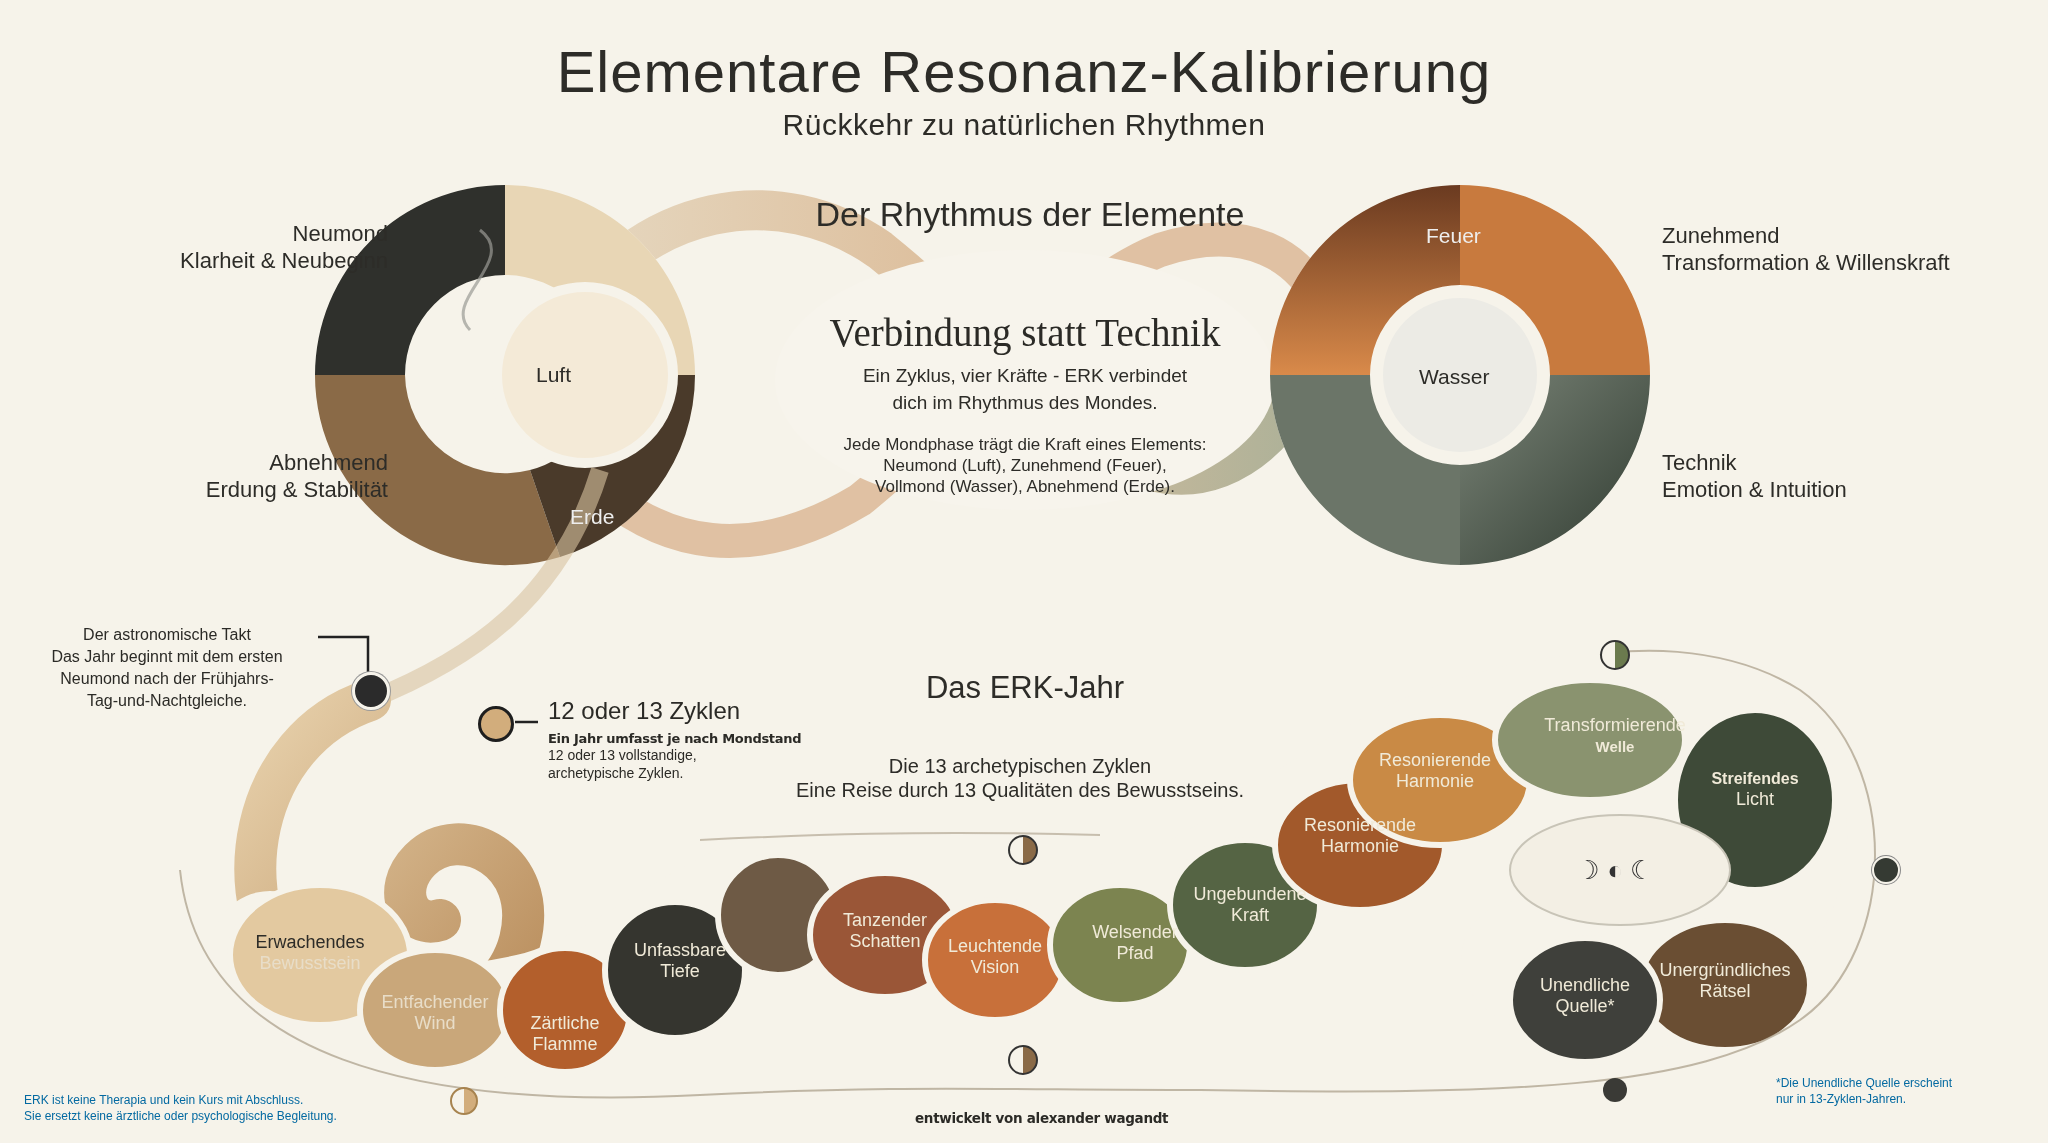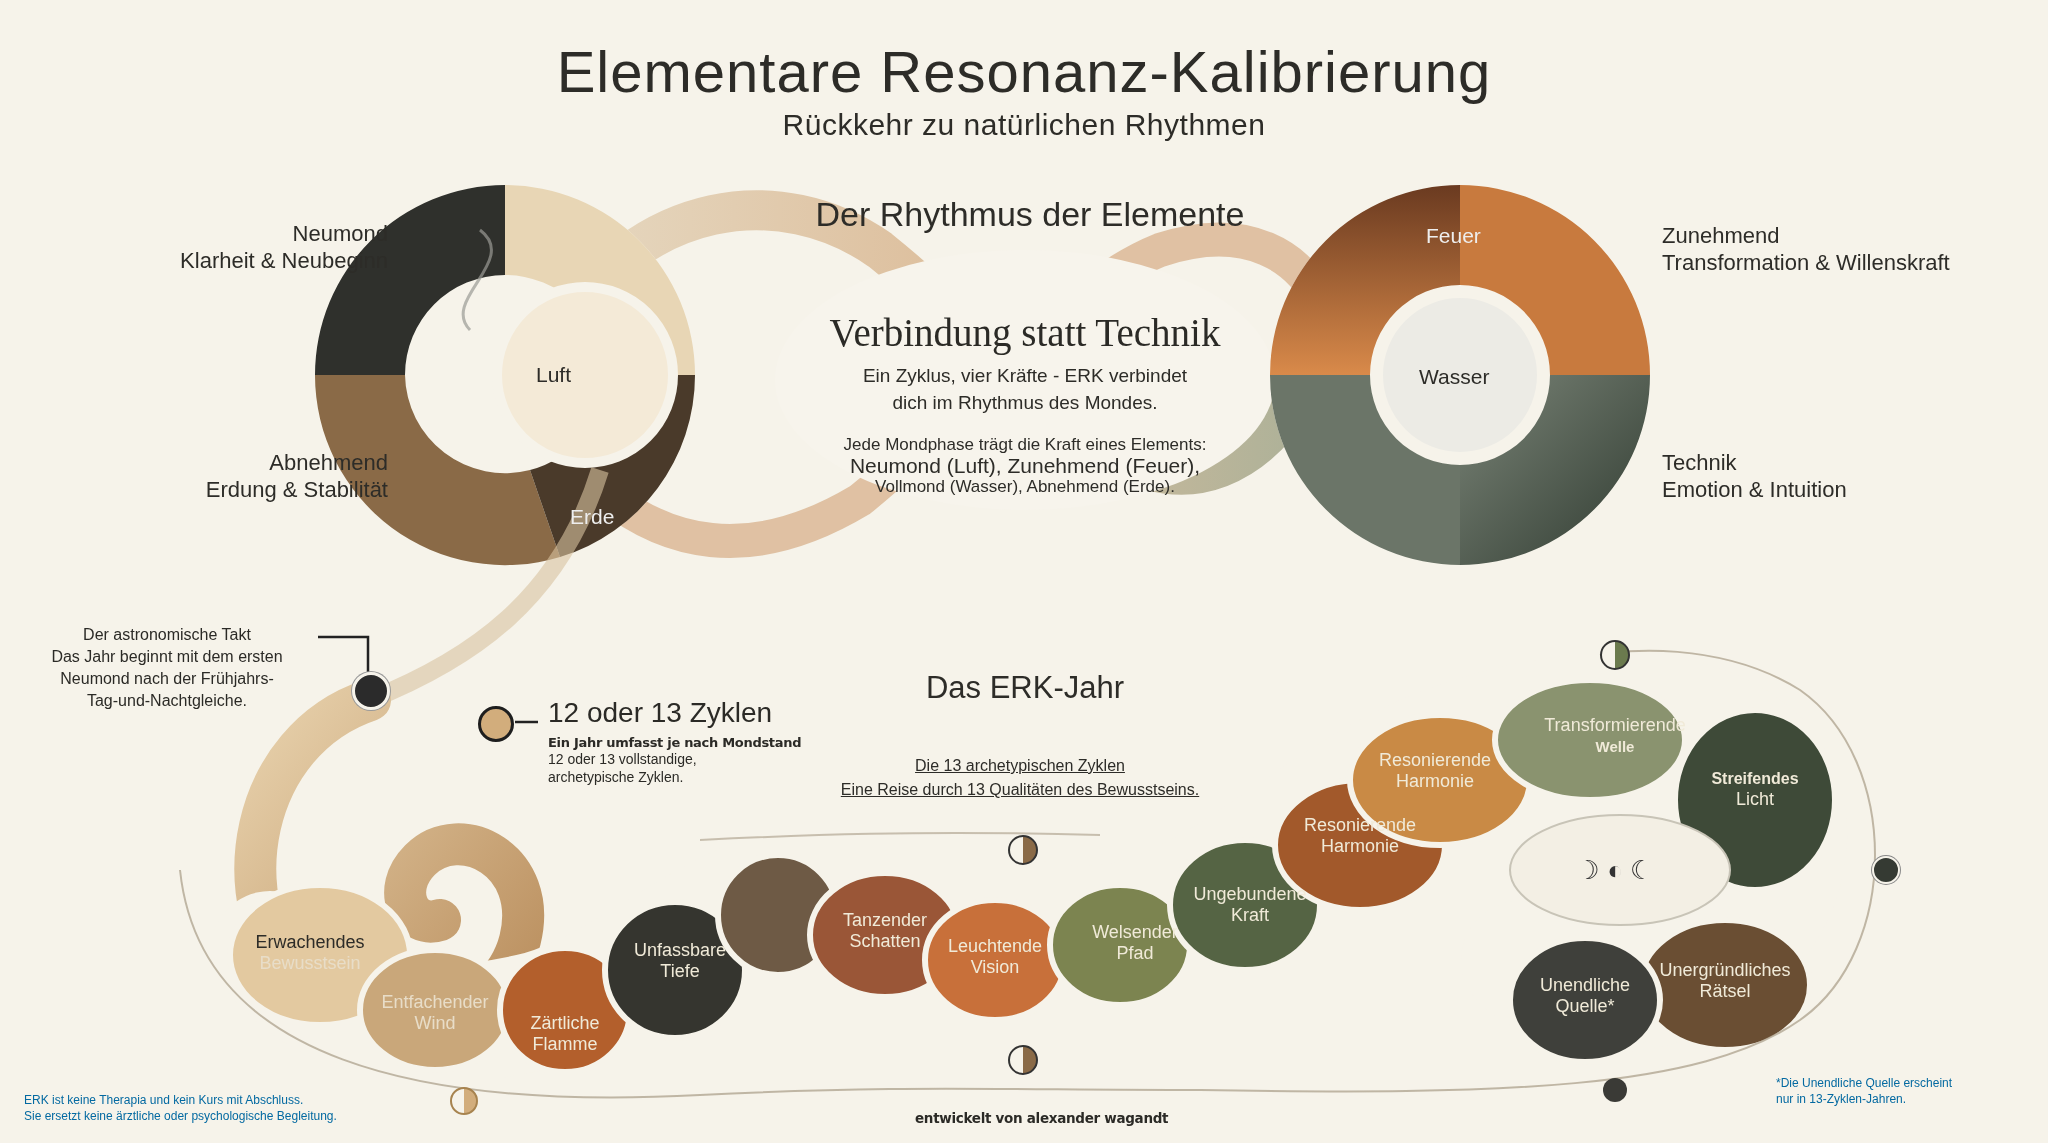--- a/index.html
+++ b/index.html
@@ -112,21 +112,21 @@
 <div class="abs title">Elementare Resonanz-Kalibrierung</div>
 <div class="abs subtitle">Rückkehr zu natürlichen Rhythmen</div>
 
 <div class="abs h2" style="left:780px;top:195px;width:500px;">Der Rhythmus der Elemente</div>
 <div class="abs" style="left:790px;top:310px;width:470px;text-align:center;">
   <div style="font-size:39px;margin-bottom:7px;font-family:Liberation Serif, serif;">Verbindung statt Technik</div>
   <div class="p">Ein Zyklus, vier Kräfte - ERK verbindet</div>
   <div class="p">dich im Rhythmus des Mondes.</div>
   <div style="height:18px"></div>
   <div class="p" style="font-size:17px;line-height:21px">Jede Mondphase trägt die Kraft eines Elements:</div>
-  <div class="p" style="font-size:21px;line-height:21px">Neumond (Luft), Zunehmend (Feuer),</div>
+  <div class="p" style="font-size:17px;line-height:21px">Neumond (Luft), Zunehmend (Feuer),</div>
   <div class="p" style="font-size:17px;line-height:21px">Vollmond (Wasser), Abnehmend (Erde).</div>
 </div>
 
 <div class="abs seg-label" style="left:536px;top:363px;">Luft</div>
 <div class="abs seg-label" style="left:570px;top:505px;color:#eee;">Erde</div>
 <div class="abs seg-label" style="left:1426px;top:224px;color:#eee;">Feuer</div>
 <div class="abs seg-label" style="left:1419px;top:365px;">Wasser</div>
 
 <div class="abs phase left" style="left:100px;top:220px;width:288px;">
   <div>Neumond</div>
@@ -139,34 +139,34 @@
 <div class="abs phase" style="left:1662px;top:222px;width:380px;">
   <div>Zunehmend</div>
   <div>Transformation &amp; Willenskraft</div>
 </div>
 <div class="abs phase" style="left:1662px;top:449px;width:380px;">
   <div>Technik</div>
   <div>Emotion &amp; Intuition</div>
 </div>
 
 <div class="abs h2" style="left:850px;top:670px;width:350px;font-size:31px;">Das ERK-Jahr</div>
-<div class="abs p" style="left:770px;top:754px;width:500px;font-size:16px;line-height:24px;text-decoration:underline;">
+<div class="abs p" style="left:770px;top:754px;width:500px;font-size:20px;line-height:24px;">
   <div>Die 13 archetypischen Zyklen</div>
   <div>Eine Reise durch 13 Qualitäten des Bewusstseins.</div>
 </div>
 
 <div class="abs" style="left:22px;top:624px;width:290px;text-align:center;font-size:16px;line-height:22px;">
   <div>Der astronomische Takt</div>
   <div>Das Jahr beginnt mit dem ersten</div>
   <div>Neumond nach der Frühjahrs-</div>
   <div>Tag-und-Nachtgleiche.</div>
 </div>
 
 <div class="abs" style="left:548px;top:697px;width:280px;">
-  <div style="font-size:28px;margin-bottom:6px;">12 oder 13 Zyklen</div>
+  <div style="font-size:24px;margin-bottom:6px;">12 oder 13 Zyklen</div>
   <div class="bold-cond">Ein Jahr umfasst je nach Mondstand</div>
   <div style="font-size:14px;line-height:18px;">12 oder 13 vollstandige,</div>
   <div style="font-size:14px;line-height:18px;">archetypische Zyklen.</div>
 </div>
 
 <div class="abs cycle" style="left:235px;top:932px;width:150px;color:#2d2c28;">
     <div>Erwachendes</div>
     <div style="color:#e8ddc8">Bewusstsein</div>
   </div>
 <div class="abs cycle" style="left:370px;top:992px;width:130px;color:#e8ddc8;">

